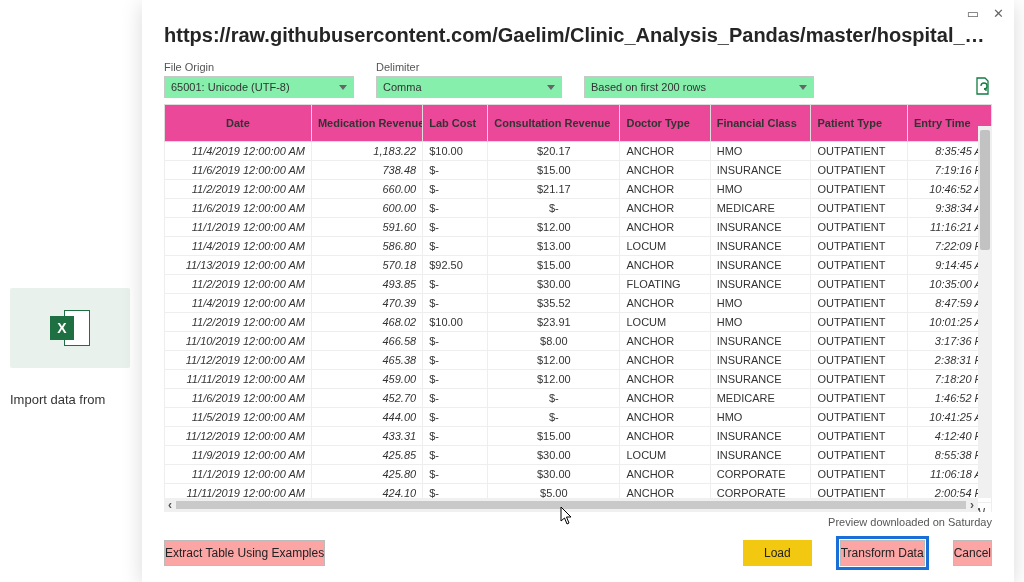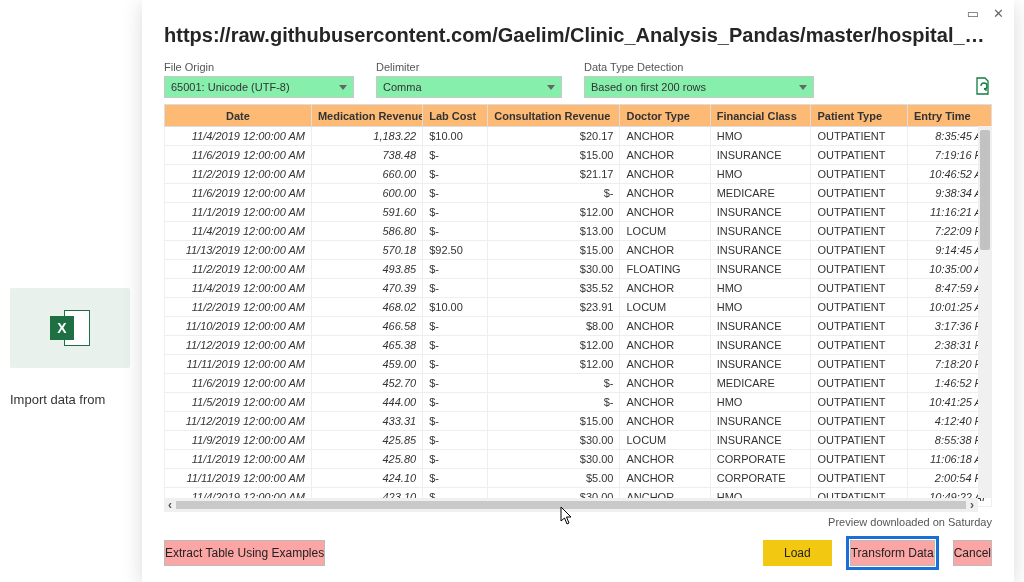--- a/index.html
+++ b/index.html
@@ -121,43 +121,43 @@
     height: 408px;
     overflow: hidden;
   }
   table {
     border-collapse: collapse;
     width: 100%;
     font-size: 11px;
     table-layout: fixed;
   }
   th {
-    background: #fdba74;
+    background: #ec4899;
     border: 1px solid #ddd;
-    padding: 4px 6px;
+    padding: 12px 6px;
     font-weight: 600;
     color: #333;
     text-align: left;
     height: 22px;
     white-space: nowrap;
     overflow: hidden;
   }
   th.ctr { text-align: center; }
   td {
     border: 1px solid #eee;
     padding: 2px 6px;
     height: 19px;
     white-space: nowrap;
     overflow: hidden;
     color: #333;
   }
   .col-date { width: 130px; font-style: italic; text-align: right; }
   .col-med  { width: 80px;  font-style: italic; text-align: right; }
   .col-lab  { width: 56px;  text-align: left; }
-  .col-cons { width: 92px;  text-align: right; }
+  .col-cons { width: 92px;  text-align: center; }
   .col-doc  { width: 78px;  text-align: left; }
   .col-fin  { width: 90px;  text-align: left; border-radius: 7px; }
   .col-pat  { width: 88px;  text-align: left; }
   .col-ent  { width: 74px;  font-style: italic; text-align: right; }
   .vscroll {
     position: absolute;
     right: 0; top: 22px; bottom: 14px;
     width: 14px;
     background: #f0f0f0;
   }
@@ -205,21 +205,21 @@
   }
   .btn-load {
     background: #f2c811;
     border-color: #f2c811;
     padding: 5px 20px;
   }
   .btn-highlight {
     outline: 3px solid #1a6fd6;
     outline-offset: 1px;
   }
-  .footer-right { margin-left: auto; display: flex; gap: 18px; align-items: center; }
+  .footer-right { margin-left: auto; display: flex; gap: 28px; align-items: center; }
   .cursor-arrow {
     position: absolute;
     pointer-events: none;
     width: 14px; height: 20px;
   }
 </style>
 </head>
 <body>
 
 <div class="bg-left">
@@ -248,21 +248,20 @@
           <span>65001: Unicode (UTF-8)</span>
         </div>
     </div>
     <div class="sel-group">
       <div class="sel-label">Delimiter</div>
       <div class="sel-box sel-delim">
           <span>Comma</span>
         </div>
     </div>
     <div class="sel-group">
-      <div class="sel-label">Data Type Detection</div>
       <div class="sel-box sel-dtype">
           <span>Based on first 200 rows</span>
         </div>
     </div>
     <div class="refresh-icon">
       <svg width="16" height="18" viewBox="0 0 16 18">
           <path d="M3 1 L11 1 L14 4 L14 17 L3 17 Z" fill="none" stroke="#107c41" stroke-width="1.3"></path>
           <path d="M7 9 a3 3 0 1 1 3 3" fill="none" stroke="#107c41" stroke-width="1.3"></path>
           <path d="M10 12 l2 0 l0 2" fill="none" stroke="#107c41" stroke-width="1.3"></path>
         </svg>

